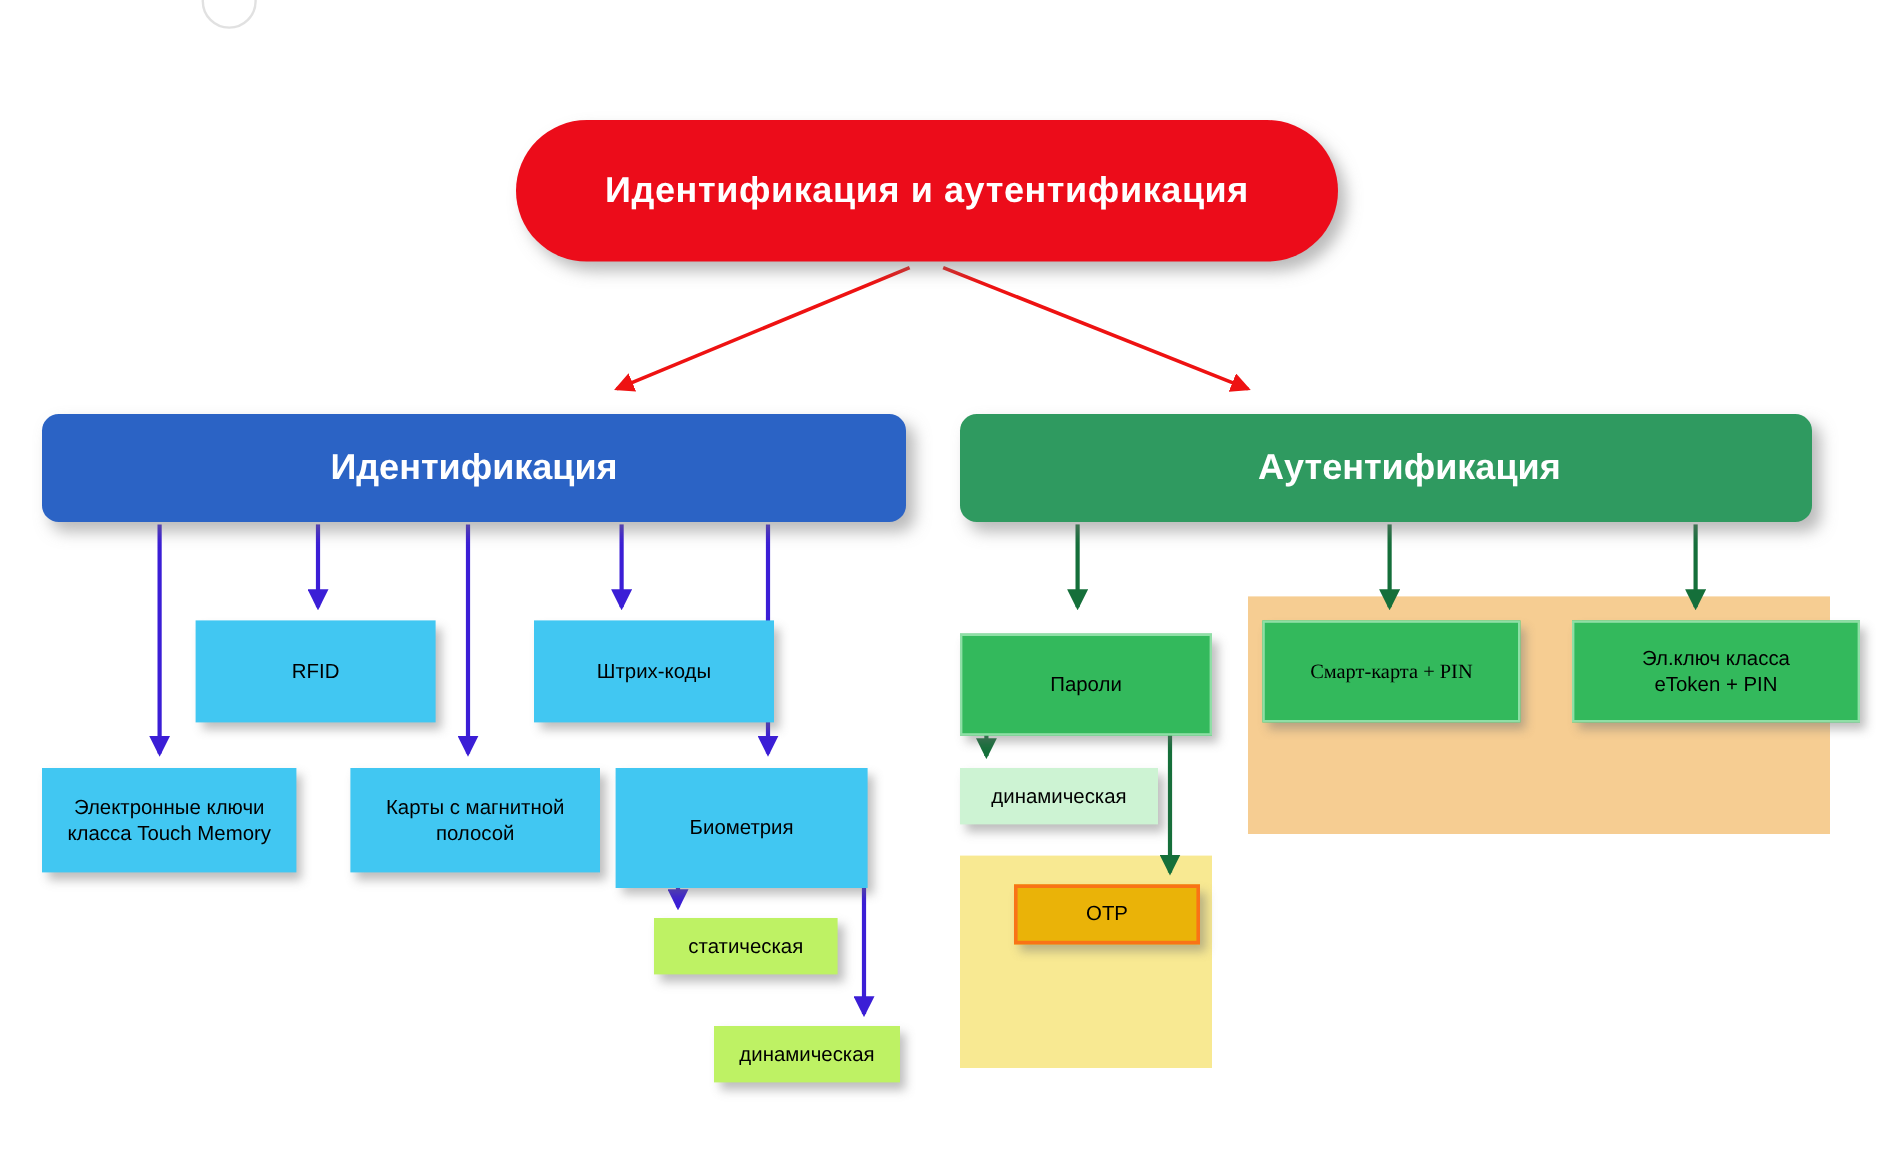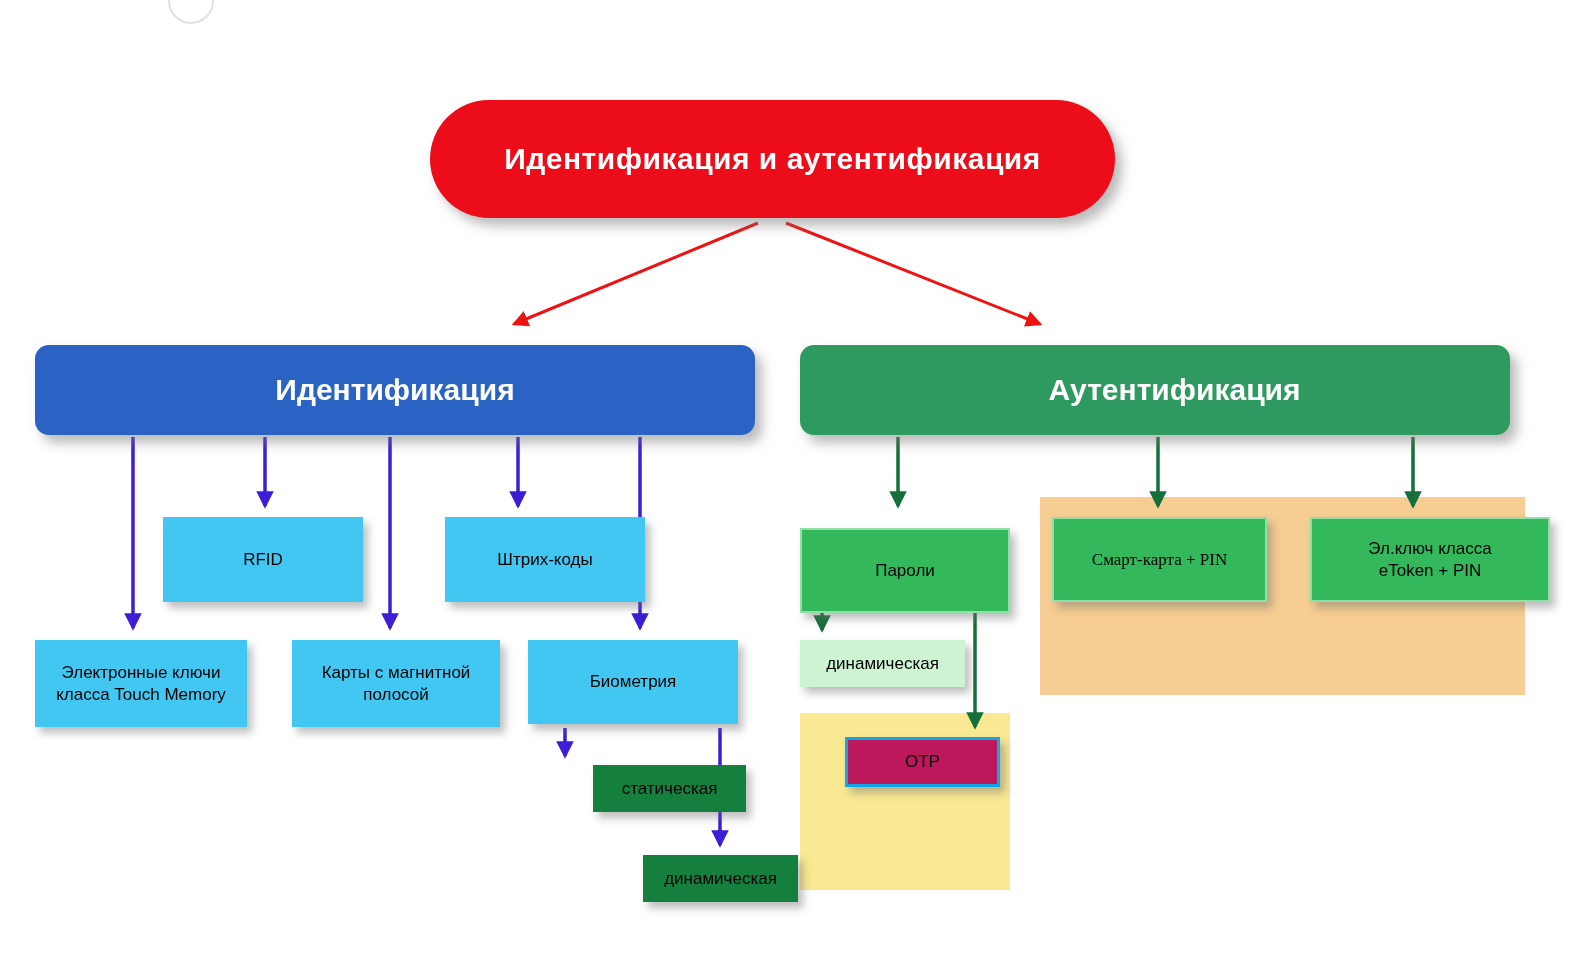--- a/index.html
+++ b/index.html
@@ -33,24 +33,24 @@
     background:#2b63c5;
     border-radius:14px;
     color:#fff; font-weight:bold; font-size:30px;
   }
   .header-green {
     background:#2f9a60;
     border-radius:14px;
     color:#fff; font-weight:bold; font-size:30px;
   }
   .cyan       { background:#41c7f2; }
-  .light-cyan { background:#15803d;margin-left:48px; }
+  .light-cyan { background:#bef264; }
   .green      { background:#33b95c; border:2px solid #8fdfa6; }
   .light-green{ background:#cdf3d3; }
-  .light-green-bordered { background:#be185d; border:3px solid #0ea5e9; }
+  .light-green-bordered { background:#eab308; border:3px solid #f97316; }
 
   .panel {
     position:absolute;
     box-sizing:border-box;
   }
   .panel-orange { background:#f6cd92; }
   .panel-yellow { background:#f8e992; }
 
   .panel-label {
     position:absolute;
@@ -117,21 +117,21 @@
 
   <div class="node header-blue shadow-lg" style="left:35px; top:345px; width:720px; height:90px;">Идентификация</div>
   <div class="node header-green shadow-lg" style="left:800px; top:345px; width:710px; height:90px;padding-left:39px;">Аутентификация</div>
 
   <div class="node cyan shadow" style="left:163px; top:517px; width:200px; height:85px;">RFID</div>
   <div class="node cyan shadow" style="left:445px; top:517px; width:200px; height:85px;">Штрих-коды</div>
   <div class="node cyan shadow" style="left:35px; top:640px; width:212px; height:87px;">Электронные ключи
 класса  Touch Memory</div>
   <div class="node cyan shadow" style="left:292px; top:640px; width:208px; height:87px;">Карты с магнитной
 полосой</div>
-  <div class="node cyan shadow" style="left:528px; top:640px; width:210px; height:84px;">Биометрия</div>
+  <div class="node cyan shadow" style="left:513px; top:640px; width:210px; height:100px;">Биометрия</div>
   <div class="node light-cyan shadow" style="left:545px; top:765px; width:153px; height:47px;">статическая</div>
   <div class="node light-cyan shadow" style="left:595px; top:855px; width:155px; height:47px;">динамическая</div>
 
   <div class="node green shadow" style="left:800px; top:517px; width:210px; height:85px;margin-top:11px;">Пароли</div>
   <div class="node green shadow" style="left:1052px; top:517px; width:215px; height:85px;font-family:Liberation Serif, serif;">Смарт-карта + PIN</div>
   <div class="node green shadow" style="left:1310px; top:517px; width:240px; height:85px;">Эл.ключ  класса
 eToken + PIN</div>
 
   <div class="panel-label" style="left:1060px; top:622px; width:230px;">Строгая
 аутентификация</div>

